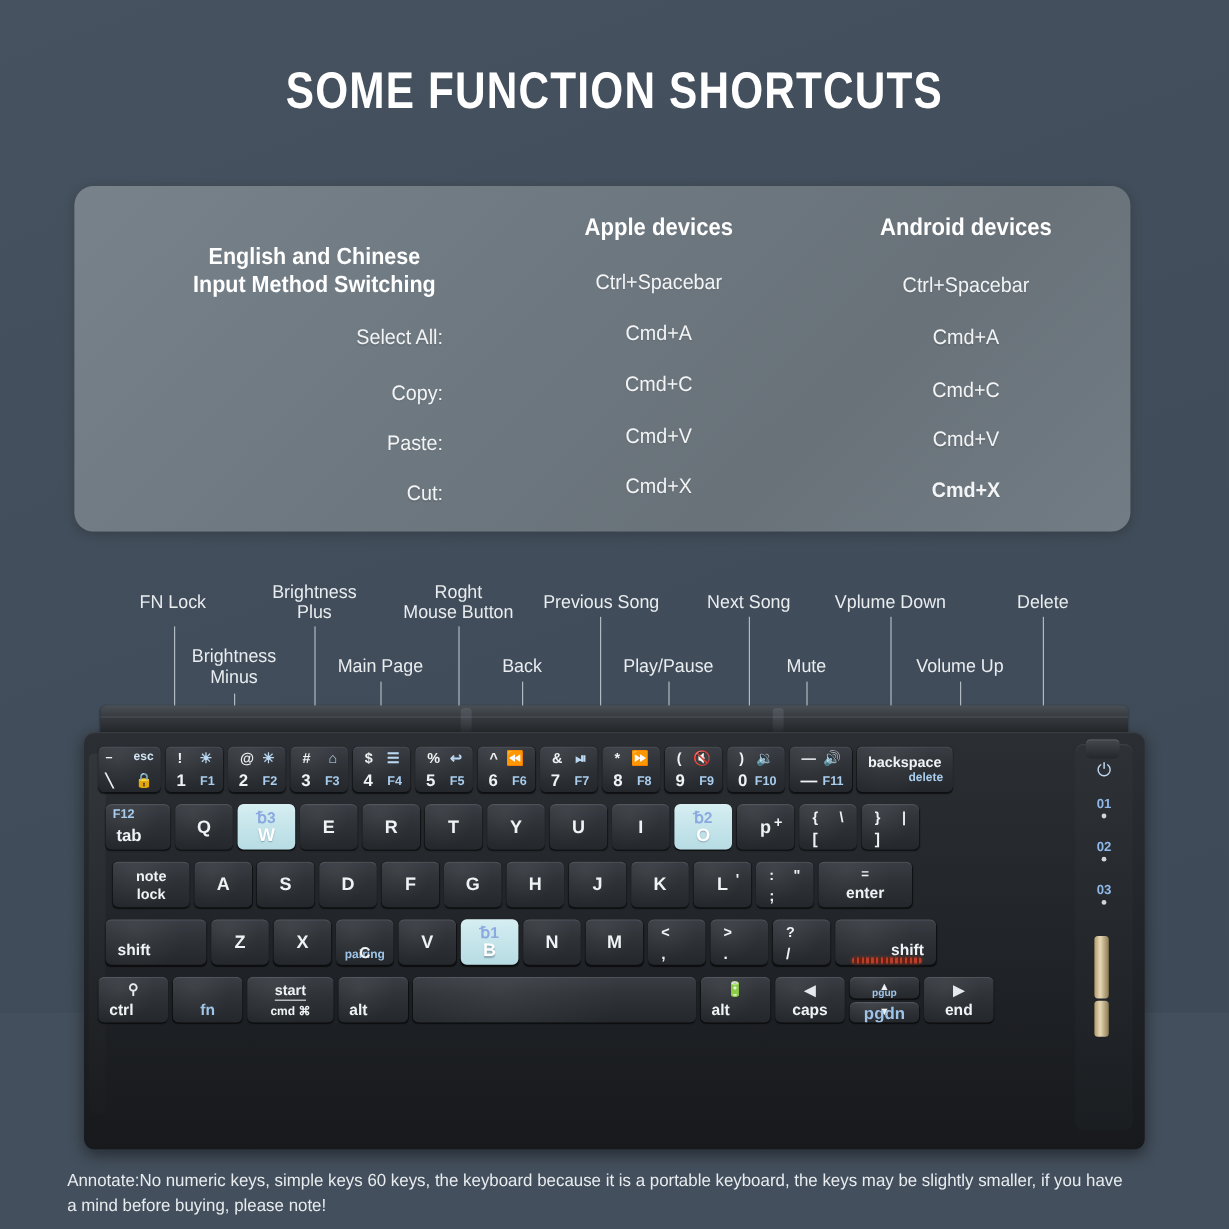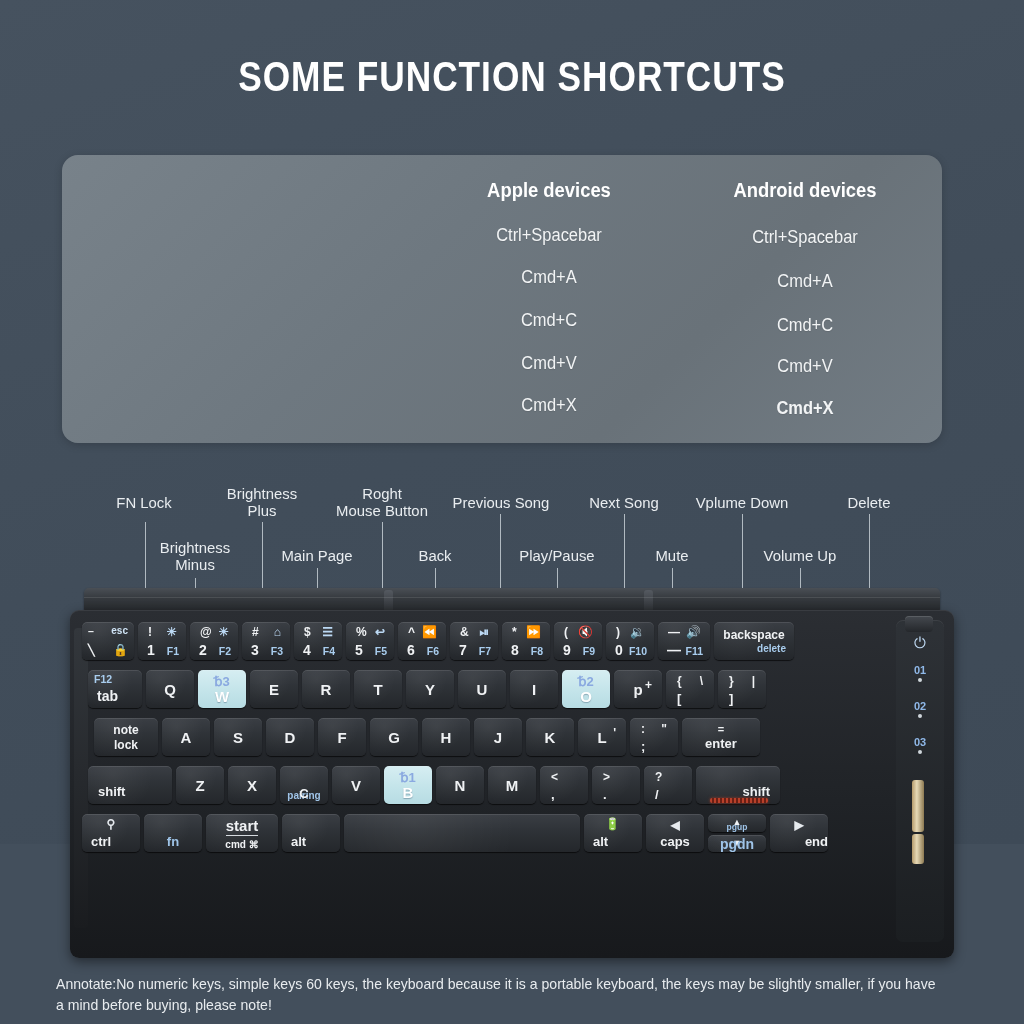--- a/index.html
+++ b/index.html
@@ -181,20 +181,30 @@
 </style>
 </head>
 <body>
 
 <div id="page">
 
   <div class="title">SOME FUNCTION SHORTCUTS</div>
 
   <div class="panel">
 
+    <div class="pcol pcol-left">
+      <div class="phead" id="h-left">
+          <div>English and Chinese</div>
+          <div>Input Method Switching</div>
+        </div>
+      <div class="prow r1">Select All:</div>
+      <div class="prow r2">Copy:</div>
+      <div class="prow r3">Paste:</div>
+      <div class="prow r4">Cut:</div>
+    </div>
 
     <div class="pcol pcol-apple">
       <div class="phead">Apple devices</div>
       <div class="prow r0">Ctrl+Spacebar</div>
       <div class="prow r1">Cmd+A</div>
       <div class="prow r2">Cmd+C</div>
       <div class="prow r3">Cmd+V</div>
       <div class="prow r4">Cmd+X</div>
     </div>
 
@@ -463,21 +473,21 @@
           </div>
           <div class="krow" style="top: 192px; left: 0px;">
             <div class="key" style="width: 58px;">
               <span style="position:absolute;left:50%;transform:translateX(-50%);top:3px;font-size:12px;color:#e6eaee">⚲</span>
               <span class="main" style="position:absolute;bottom:3px;left:9px;font-size:13px;">ctrl</span>
             </div>
             <div class="key" style="width: 58px;">
               <span class="main" style="position:absolute;bottom:3px;left:50%;transform:translateX(-50%);font-size:13px;color:#9fc4e8;">fn</span>
             </div>
             <div class="key stack" style="width: 72px;">
-              <span class="l1" style="border-bottom:1px solid #d6dbe0;padding-bottom:1px;font-size:15px">start</span>
+              <span class="l1" style="border-bottom:1px solid #d6dbe0;padding-bottom:1px;font-size:12px">start</span>
               <span class="l2" style="font-size:10px;margin-top:2px">cmd ⌘</span>
             </div>
             <div class="key" style="width: 58px;">
               <span class="main" style="position:absolute;bottom:3px;left:9px;font-size:13px;">alt</span>
             </div>
             <div class="key" style="width: 236px;"></div>
             <div class="key" style="width: 58px;">
               <span style="position:absolute;right:auto;left:50%;transform:translateX(-50%);top:3px;font-size:12px;color:#9fc4e8">🔋</span>
               <span class="main" style="position:absolute;bottom:3px;left:9px;font-size:13px;">alt</span>
             </div>
@@ -490,21 +500,21 @@
                 <span class="main" style="font-size:9px;line-height:1">▲</span>
                 <span class="ctr-bot" style="font-size:8.5px;bottom:0">pgup</span>
               </div>
               <div class="key" style="width: 58px;">
                 <span class="main" style="font-size:9px;line-height:1">▼</span>
                 <span class="ctr-bot" style="font-size:14px;bottom:0">pgdn</span>
               </div>
             </div>
             <div class="key" style="width: 58px;">
               <span style="position:absolute;left:50%;transform:translateX(-50%);top:4px;font-size:12px;color:#e6eaee">▶</span>
-              <span class="main" style="position:absolute;bottom:3px;left:0;width:100%;text-align:right;font-size:13px;">end</span>
+              <span class="main" style="position:absolute;bottom:3px;left:0;width:100%;text-align:center;font-size:13px;">end</span>
             </div>
           </div>
         </div>
 
       <div class="kb-right">
         <div class="kb-rbtn"></div>
         <div class="pwr">⏻</div>
         <div class="ind" style="top:44px">
           <span class="lbl">01</span>
           <span class="dot"></span>

